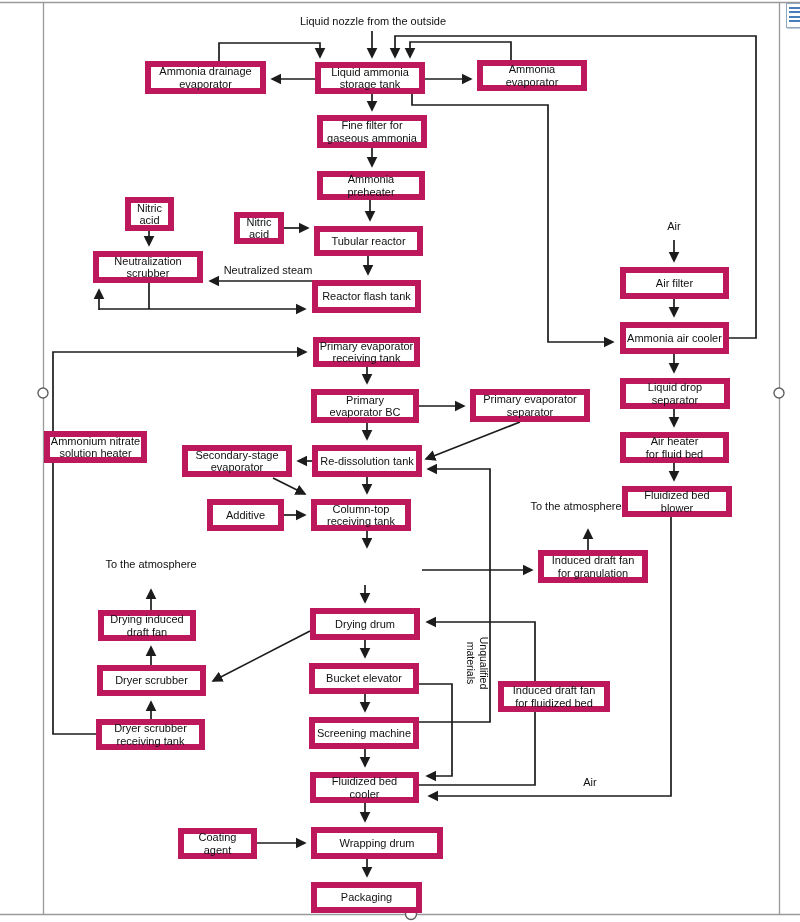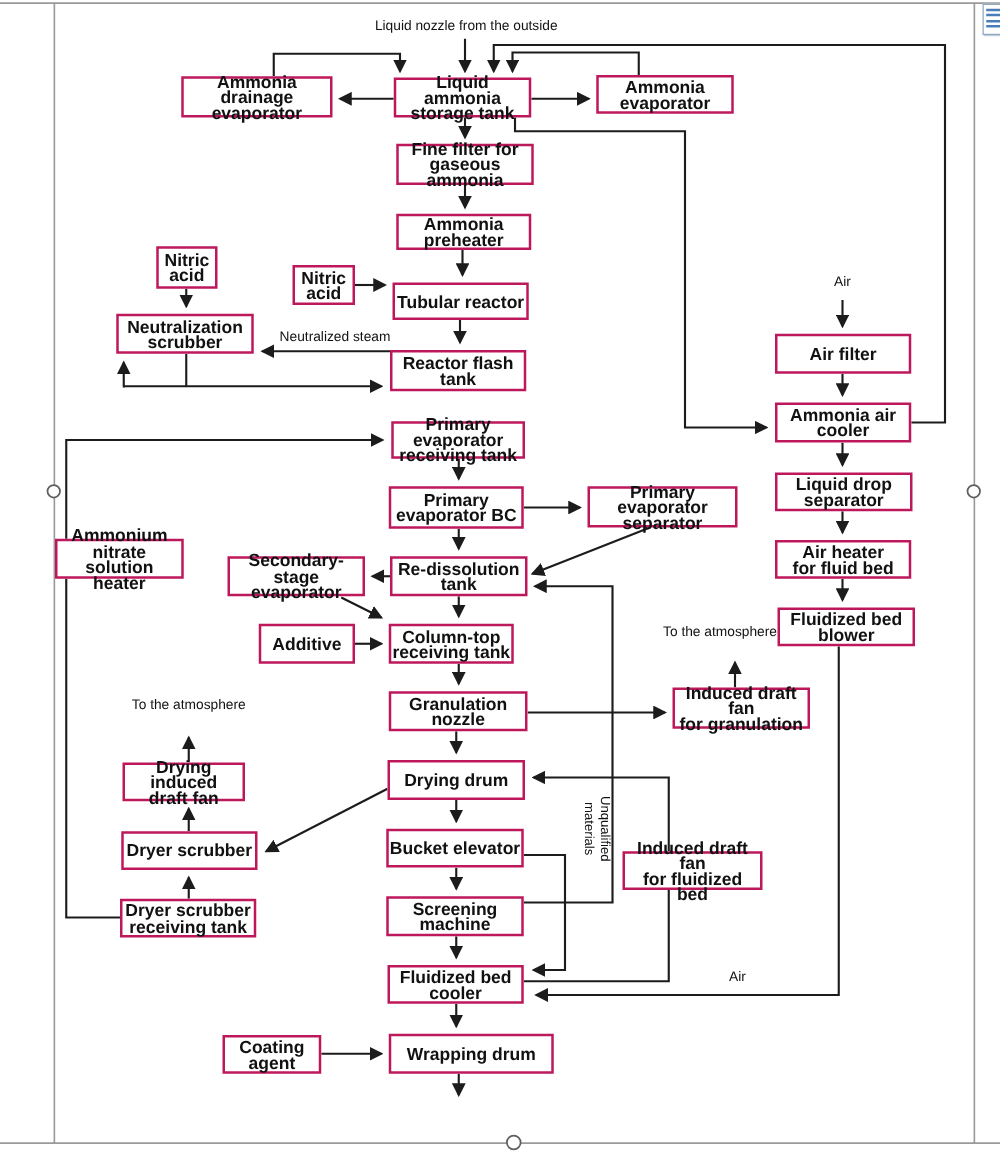--- a/index.html
+++ b/index.html
@@ -2,23 +2,23 @@
 <html><head>
 <meta charset="utf-8">
 <style>
   html,body{margin:0;padding:0;background:#fff;}
   .screen{
     position:relative;width:800px;height:922px;overflow:hidden;background:#fff;
     font-family:"Liberation Sans","DejaVu Sans",sans-serif;color:#111;
   }
   .screen svg{position:absolute;left:0;top:0;z-index:1;}
   .node{
-    position:absolute;box-sizing:border-box;border:2px solid #be185d;background:#fff;
+    position:absolute;box-sizing:border-box;border:6px solid #be185d;background:#fff;
     display:flex;align-items:center;justify-content:center;text-align:center;
-    white-space:pre-line;font-size:14px;line-height:12.5px;z-index:2;font-weight:bold;
+    white-space:pre-line;font-size:11px;line-height:12.5px;z-index:2;
   }
   .flabel{
     position:absolute;font-size:11px;line-height:13px;text-align:center;
     white-space:pre-line;z-index:2;
   }
   .vlabel{
     position:absolute;left:437px;top:650px;width:80px;height:26px;
     font-size:10.5px;line-height:13px;text-align:center;white-space:pre-line;
     transform:rotate(90deg);z-index:2;
   }
@@ -130,36 +130,36 @@
   <div class="node" style="left:470px;top:389px;width:120px;height:33px">Primary evaporator
 separator</div>
   <div class="node" style="left:44px;top:431px;width:103px;height:32px">Ammonium nitrate
 solution heater</div>
   <div class="node" style="left:182px;top:445px;width:110px;height:32px">Secondary-stage
 evaporator</div>
   <div class="node" style="left:312px;top:445px;width:110px;height:32px">Re-dissolution tank</div>
   <div class="node" style="left:207px;top:499px;width:77px;height:32px">Additive</div>
   <div class="node" style="left:311px;top:499px;width:100px;height:32px">Column-top
 receiving tank</div>
-  <div class="node" style="left:311px;top:553px;width:111px;height:32px">Granulation nozzle</div>
   <div class="node" style="left:538px;top:550px;width:110px;height:33px">Induced draft fan
 for granulation</div>
   <div class="node" style="left:310px;top:608px;width:110px;height:32px">Drying drum</div>
   <div class="node" style="left:98px;top:610px;width:98px;height:31px">Drying induced
 draft fan</div>
   <div class="node" style="left:97px;top:665px;width:109px;height:31px">Dryer scrubber</div>
   <div class="node" style="left:96px;top:719px;width:109px;height:31px">Dryer scrubber
 receiving tank</div>
   <div class="node" style="left:309px;top:663px;width:110px;height:31px">Bucket elevator</div>
   <div class="node" style="left:498px;top:681px;width:112px;height:31px">Induced draft fan
 for fluidized bed</div>
   <div class="node" style="left:309px;top:717px;width:110px;height:32px">Screening machine</div>
   <div class="node" style="left:310px;top:772px;width:109px;height:31px">Fluidized bed cooler</div>
   <div class="node" style="left:178px;top:828px;width:79px;height:31px">Coating agent</div>
   <div class="node" style="left:311px;top:827px;width:132px;height:32px">Wrapping drum</div>
+  <div class="node" style="left:311px;top:882px;width:111px;height:31px">Packaging</div>
   <div class="node" style="left:620px;top:267px;width:109px;height:32px">Air filter</div>
   <div class="node" style="left:620px;top:322px;width:109px;height:32px">Ammonia air cooler</div>
   <div class="node" style="left:620px;top:378px;width:110px;height:31px">Liquid drop separator</div>
   <div class="node" style="left:620px;top:432px;width:109px;height:31px">Air heater
 for fluid bed</div>
   <div class="node" style="left:622px;top:486px;width:110px;height:31px">Fluidized bed blower</div>
 
   <div class="flabel" style="left:283px;top:15px;width:180px">Liquid nozzle from the outside</div>
   <div class="flabel" style="left:218px;top:264px;width:100px">Neutralized steam</div>
   <div class="flabel" style="left:659px;top:220px;width:30px">Air</div>

